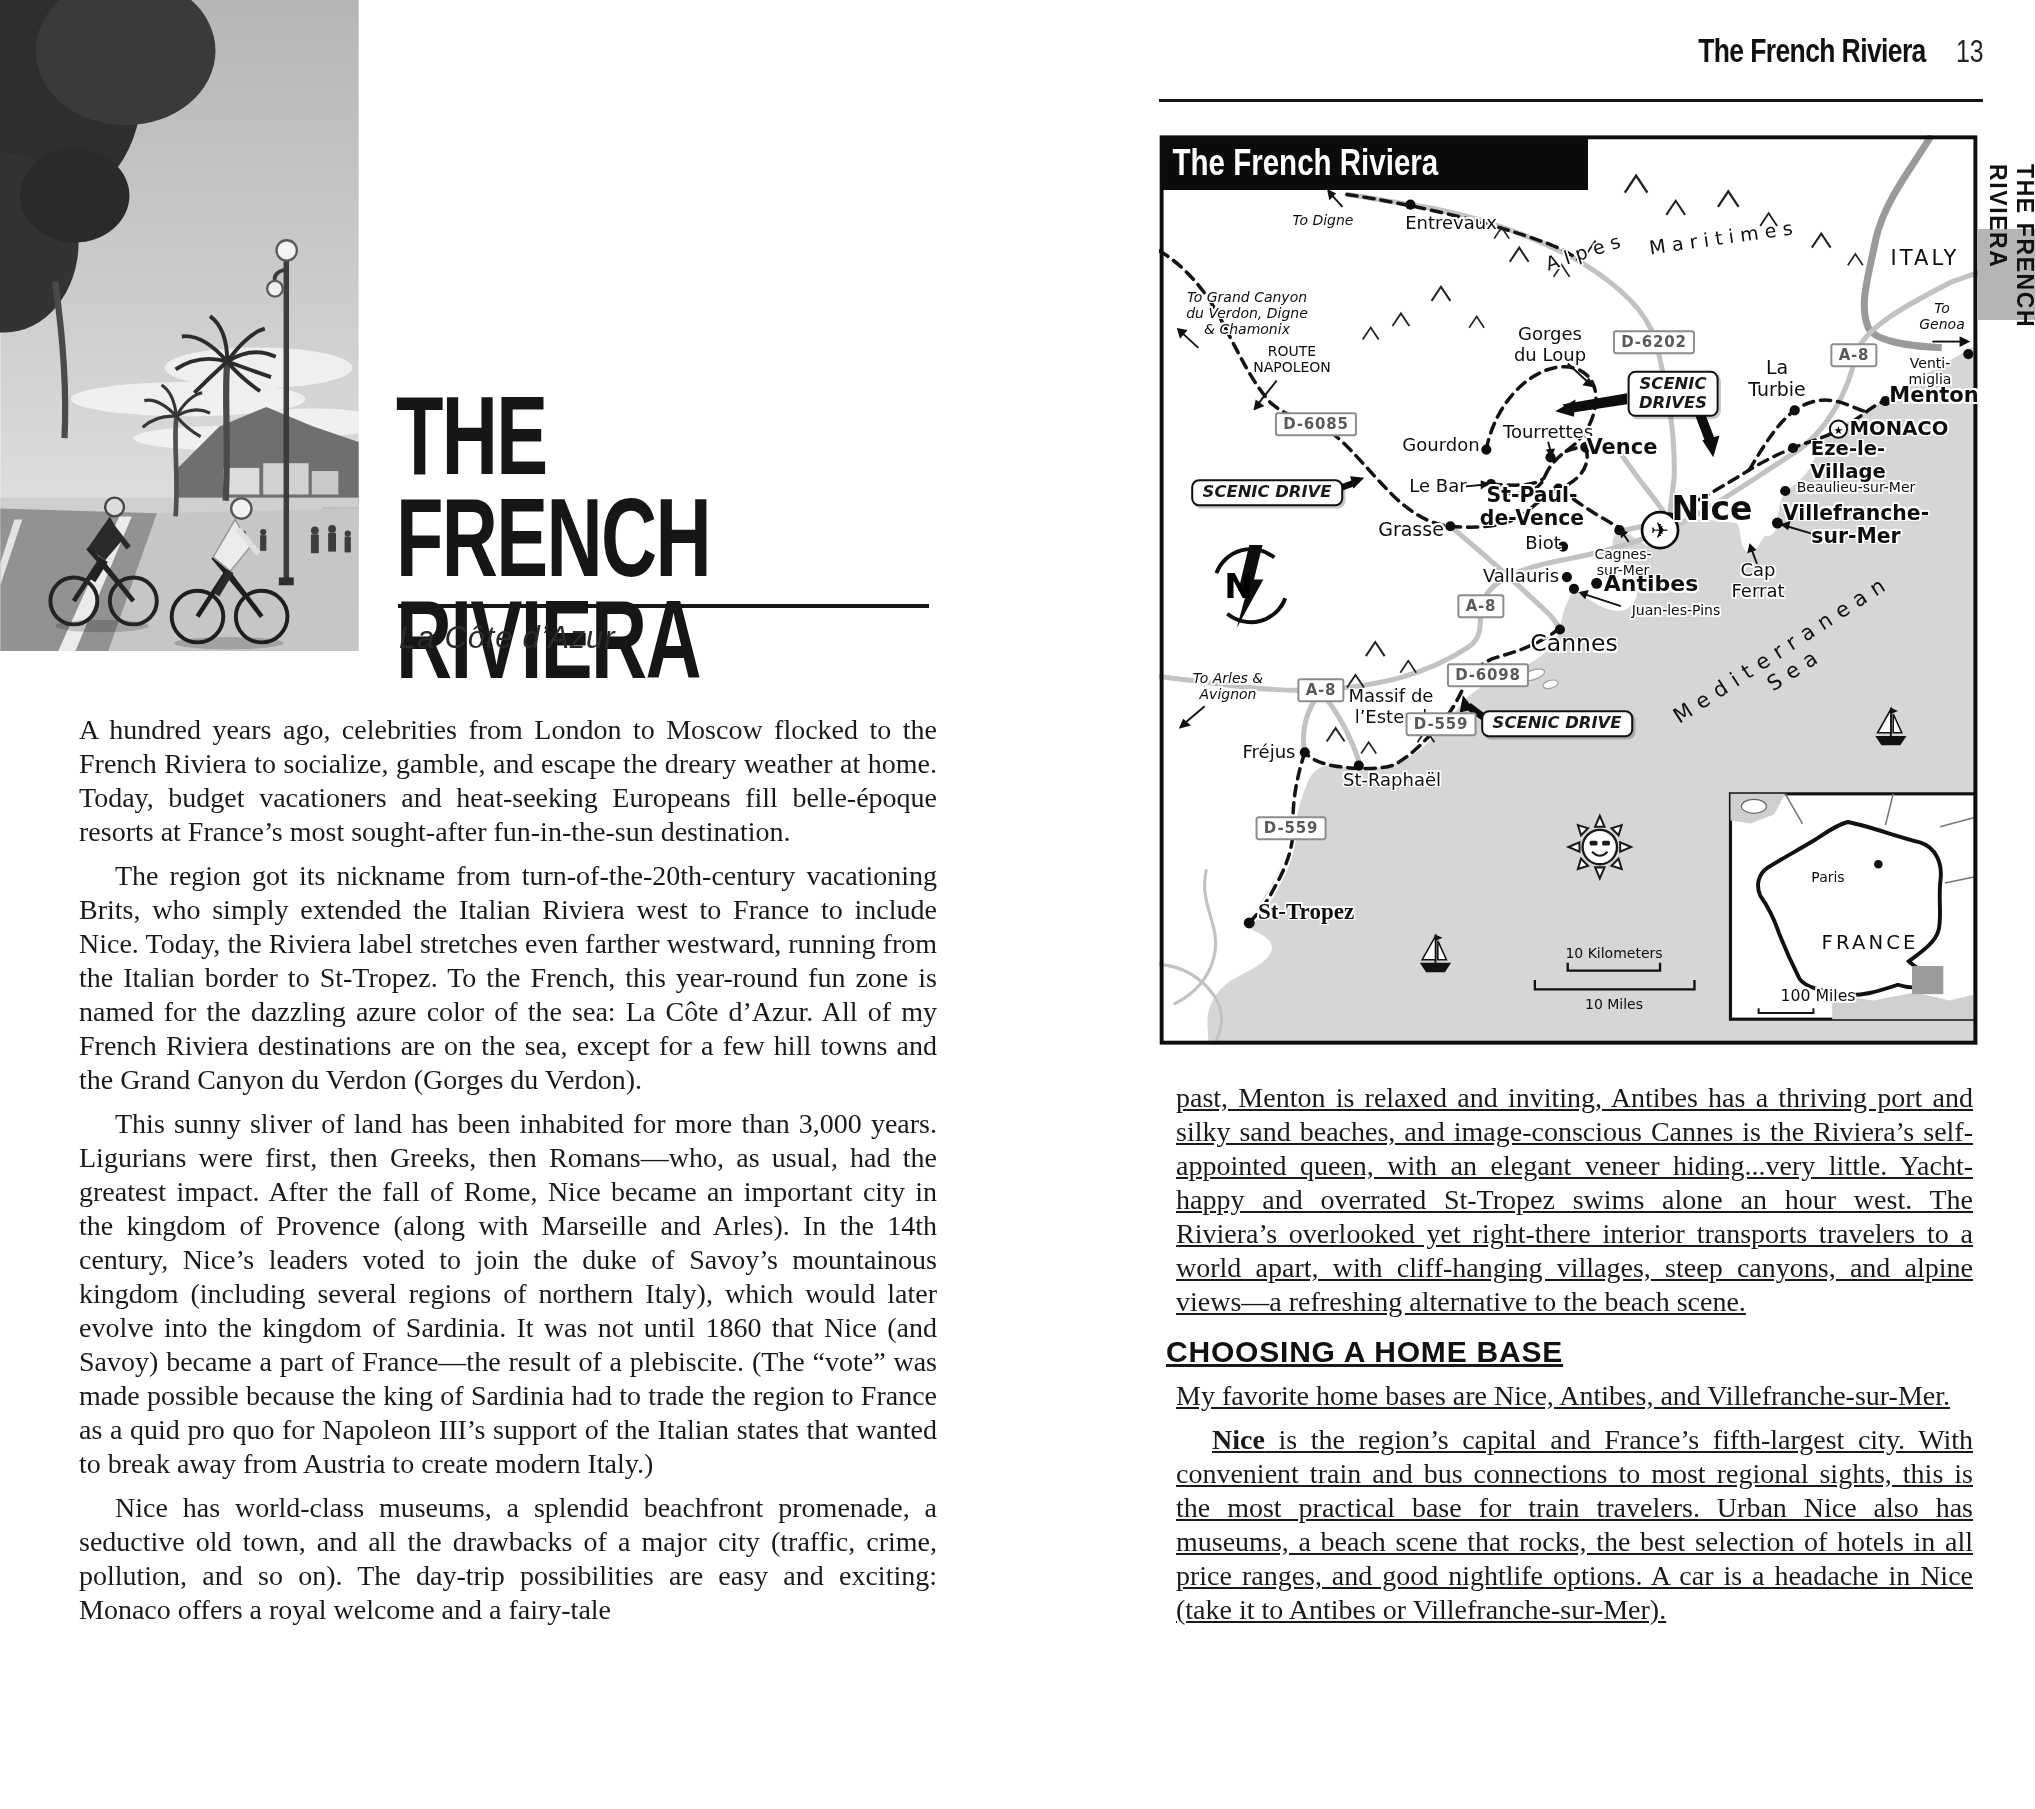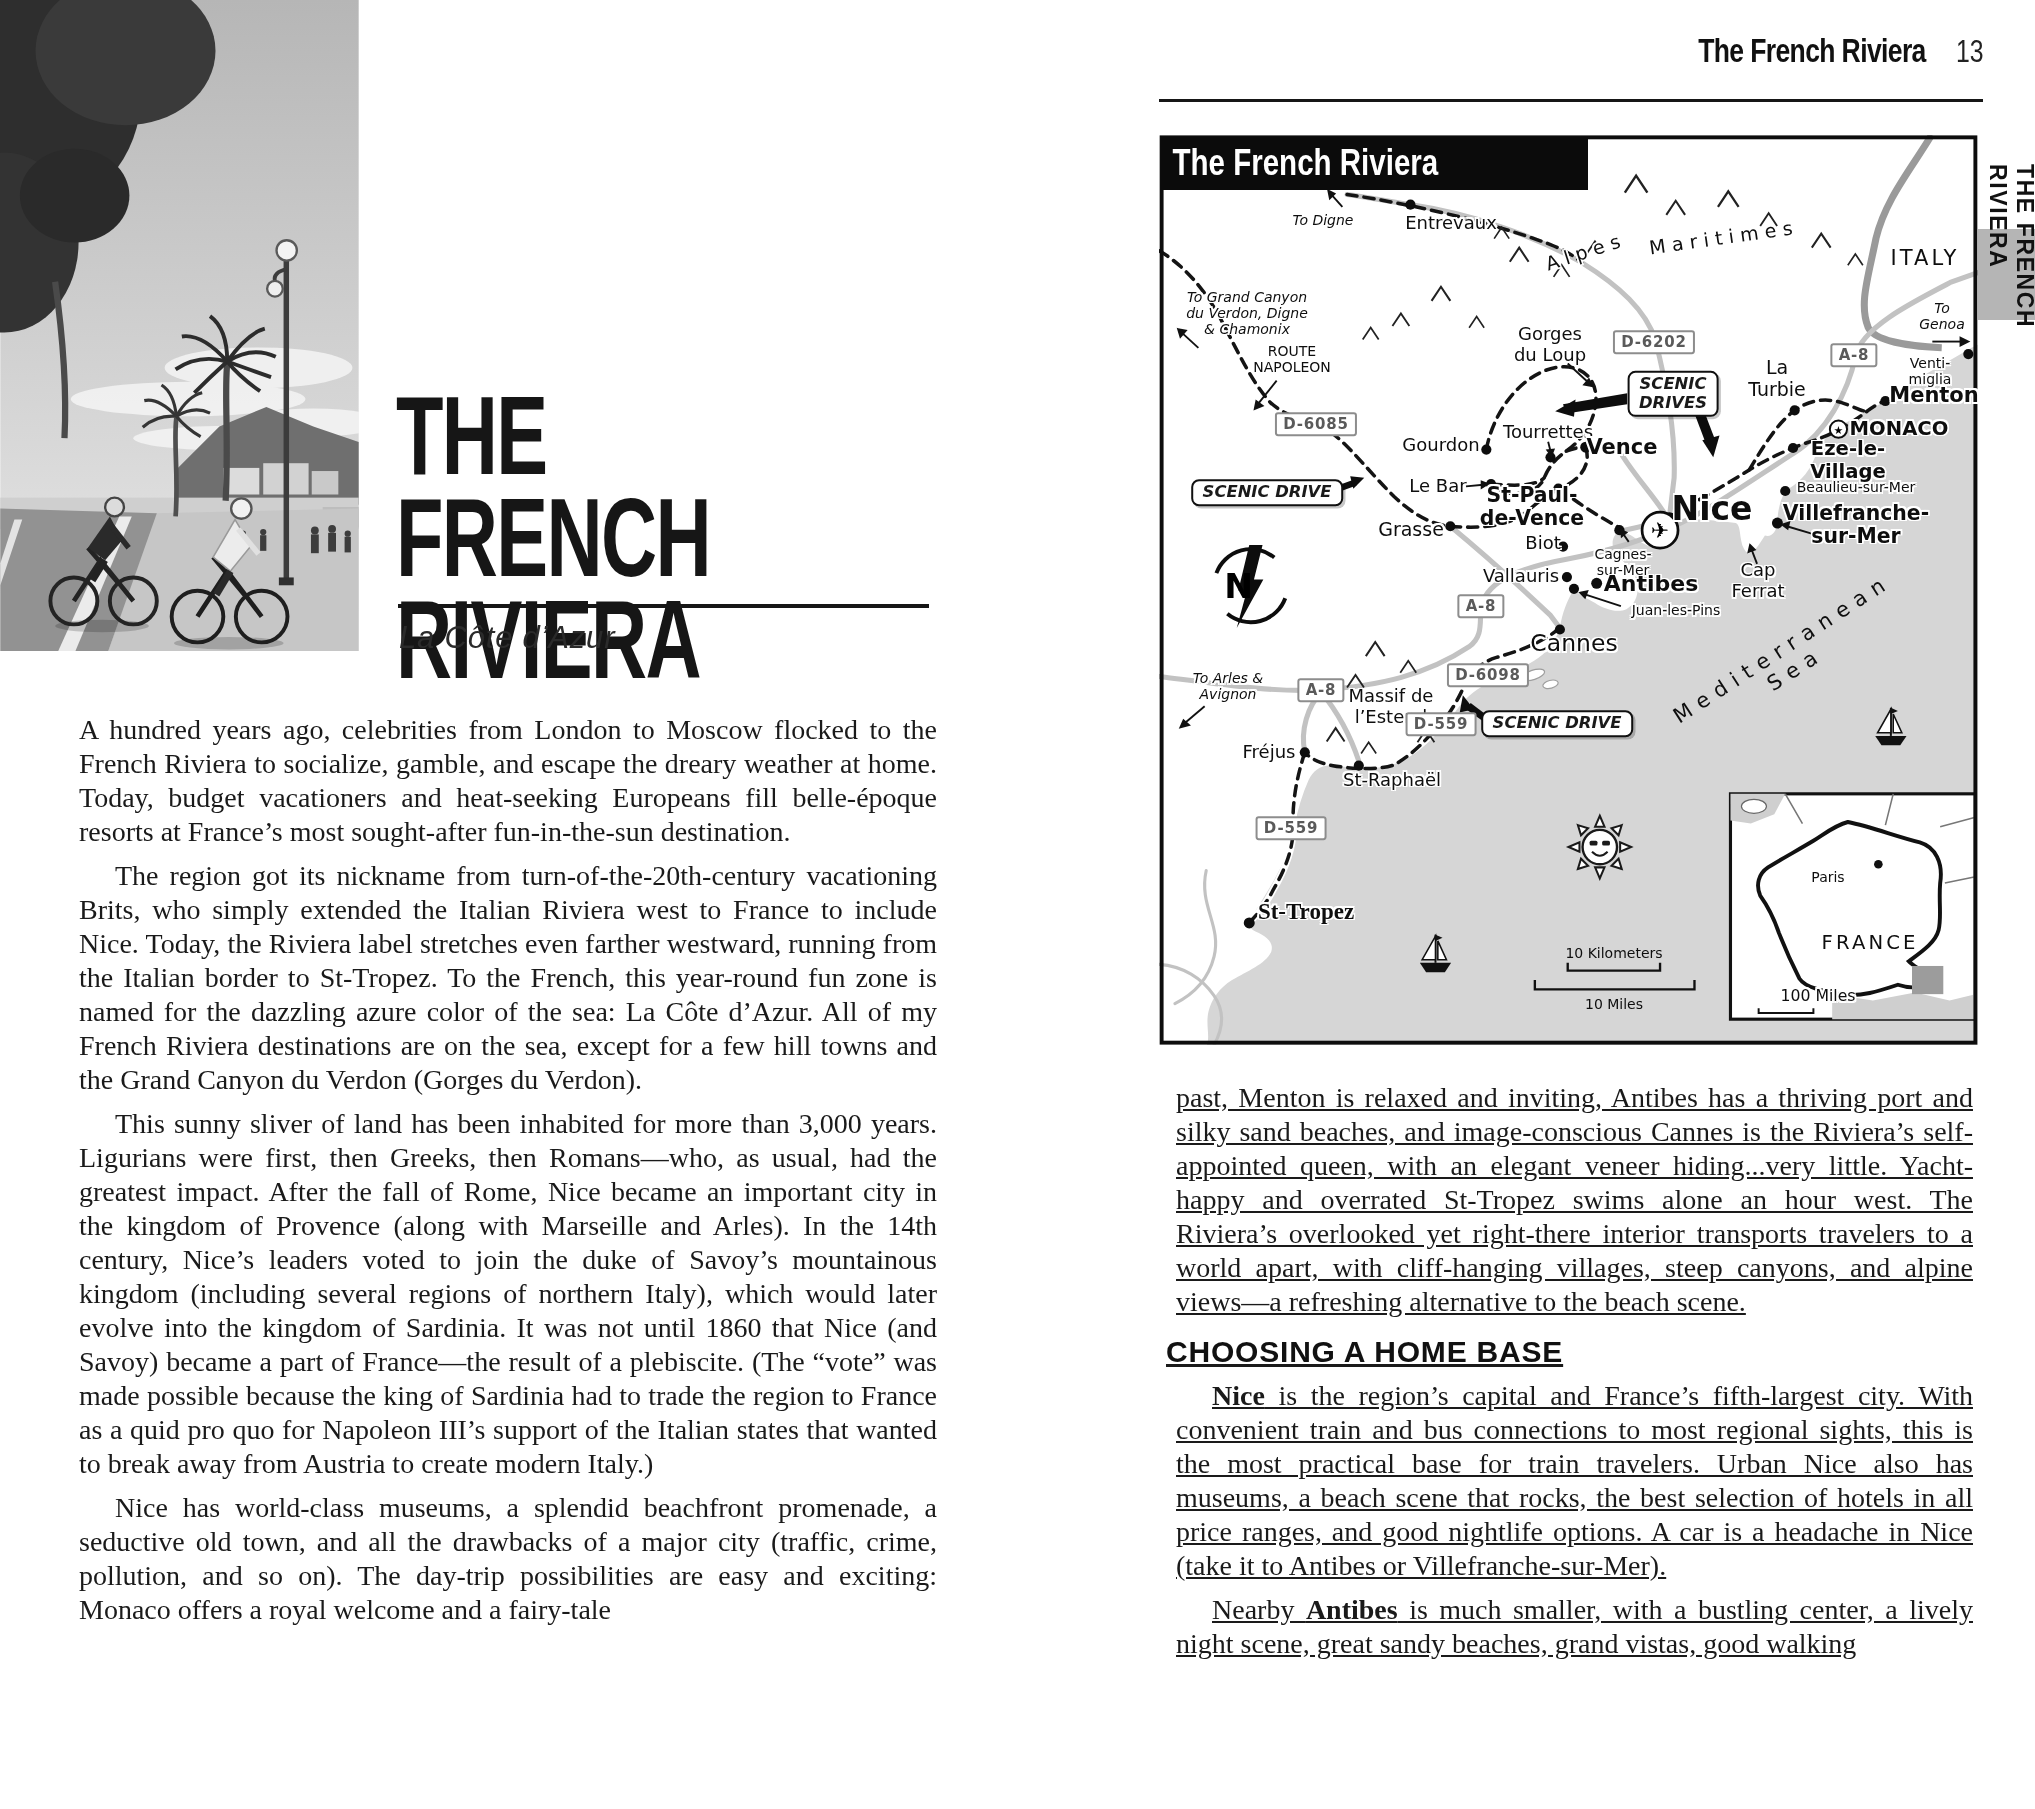--- a/index.html
+++ b/index.html
@@ -487,18 +487,18 @@
     <div class="callout" style="left:398px;top:589px">SCENIC DRIVE</div>
 
     <svg class="base" width="819" height="910" viewBox="0 0 1046 1163" style="pointer-events:none">
       <text x="83" y="592" font-family="DejaVu Sans" font-weight="bold" font-size="44">N</text>
     </svg>
   </div>
 
   <div class="right-col body-text">
     <p>past, Menton is relaxed and inviting, Antibes has a thriving port and silky sand beaches, and image-conscious Cannes is the Riviera’s self-appointed queen, with an elegant veneer hiding...very little. Yacht-happy and overrated St-Tropez swims alone an hour west. The Riviera’s overlooked yet right-there interior transports travelers to a world apart, with cliff-hanging villages, steep canyons, and alpine views—a refreshing alternative to the beach scene.</p>
     <h2>CHOOSING A HOME BASE</h2>
+    <p>My favorite home bases are Nice, Antibes, and Villefranche-sur-Mer.</p>
     <p class="indent"><span class="bold">Nice</span><span> is the region’s capital and France’s fifth-largest city. With convenient train and bus connections to most regional sights, this is the most practical base for train travelers. Urban Nice also has museums, a beach scene that rocks, the best selection of hotels in all price ranges, and good nightlife options. A car is a headache in Nice (take it to Antibes or Villefranche-sur-Mer).</span></p>
-    <p class="indent"><span>Nearby </span><span class="bold">Antibes</span><span> is much smaller, with a bustling center, a lively night scene, great sandy beaches, grand vistas, good walking</span></p>
   </div>
 
 </div>
 
 
 </body></html>

